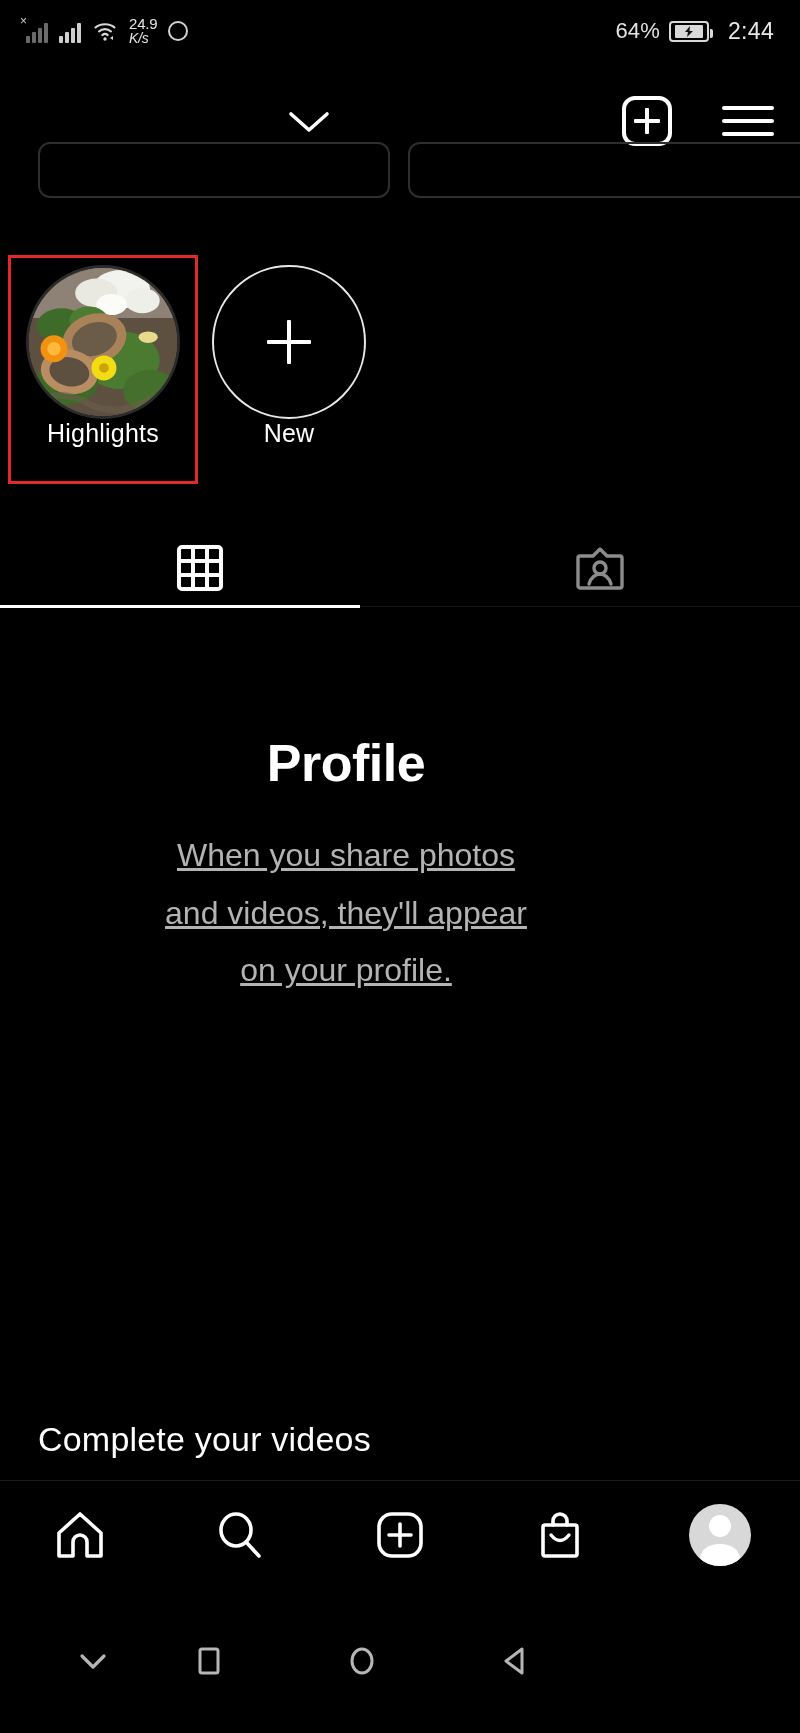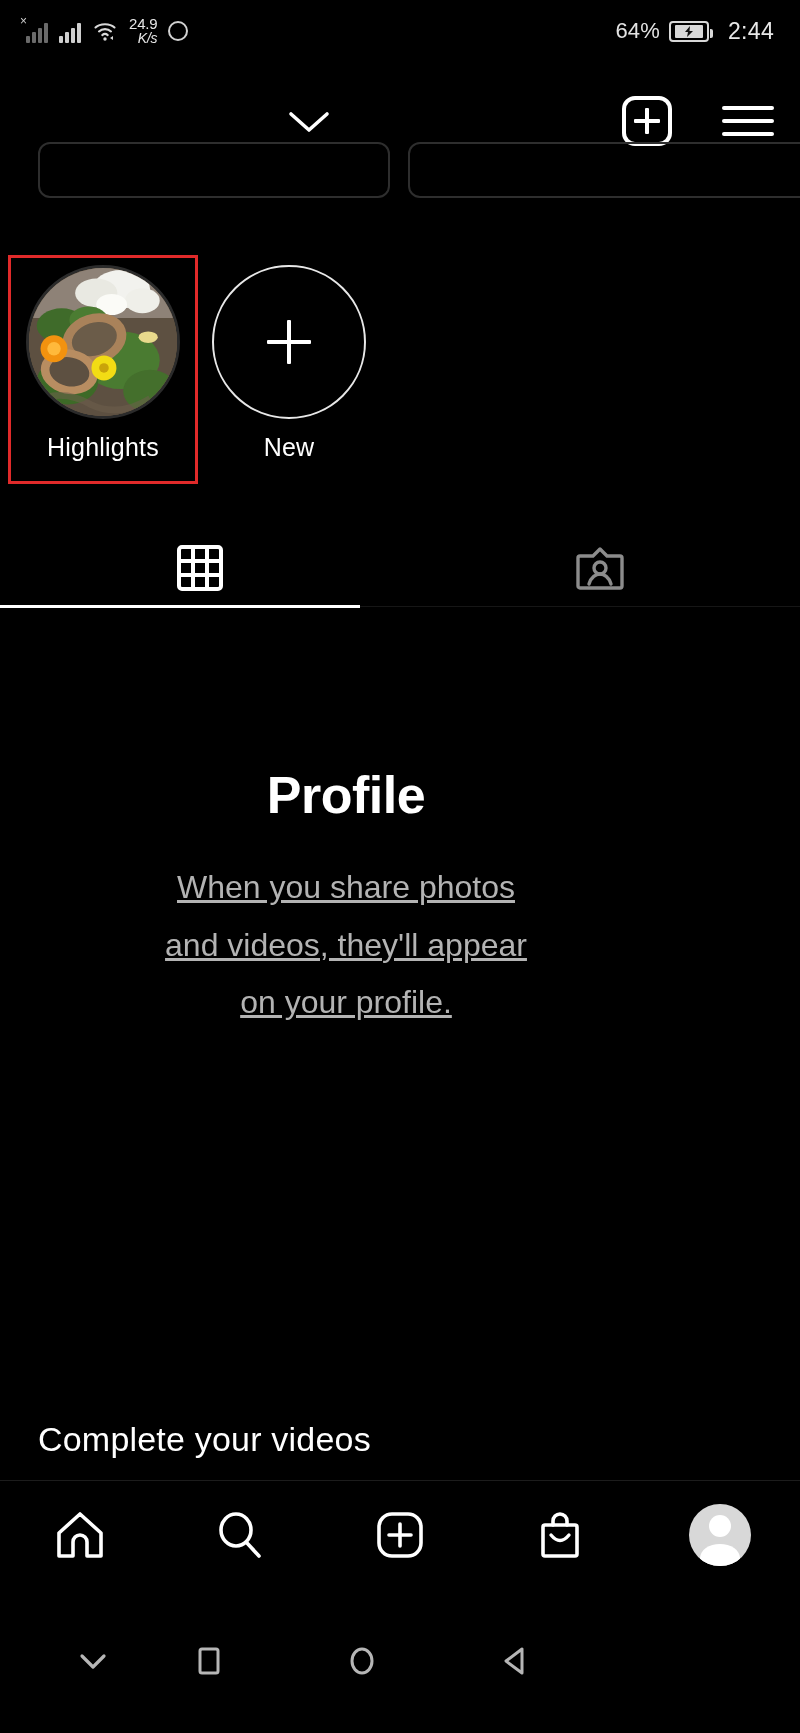--- a/index.html
+++ b/index.html
@@ -22,21 +22,21 @@
   .sig-wrap { position: relative; display: flex; align-items: flex-end; gap: 2px; height: 24px; }
   .bar { width: 4px; background: #cfcfcf; border-radius: 1px; }
   .bar.dim { background: #6a6a6a; }
   .b1 { height: 7px; } .b2 { height: 11px; } .b3 { height: 15px; } .b4 { height: 20px; }
   .sig-x {
     position: absolute; top: -4px; left: -6px;
     color: #cfcfcf; font-size: 12px; line-height: 1;
   }
   .wifi { width: 26px; height: 22px; display: block; }
   .netspeed {
-    display: flex; flex-direction: column; align-items: flex-end;
+    display: flex; flex-direction: column; align-items: flex-start;
     color: #e6e6e6; font-size: 15px; line-height: 15px; letter-spacing: -0.2px;
   }
   .netspeed .unit { font-size: 14px; font-style: italic; }
   .nav-dot {
     width: 20px; height: 20px; border: 2px solid #d2d2d2; border-radius: 50%;
   }
   .pct { color: #e3e3e3; font-size: 22px; letter-spacing: 0.2px; }
   .batt {
     position: relative; width: 40px; height: 21px;
     border: 2px solid #d8d8d8; border-radius: 4px; display: flex;
@@ -86,21 +86,21 @@
     position: absolute; left: 8px; top: 9px; width: 190px; height: 229px;
     border: 3px solid #e02a2a;
   }
   .hl-one { left: 23px; top: 19px; width: 160px; }
   .hl-thumb {
     width: 154px; height: 154px; border-radius: 50%;
     border: 3px solid #2b2b2b; overflow: hidden; position: relative;
     background: #4b3f31;
   }
   .hl-label {
-    margin-top: 14px; color: #fff; font-size: 25px; letter-spacing: 0.2px; white-space: nowrap;
+    color: #fff; font-size: 25px; letter-spacing: 0.2px; white-space: nowrap;
   }
   .hl-new { left: 209px; top: 19px; width: 160px; }
   .new-circle {
     width: 154px; height: 154px; border-radius: 50%; border: 2px solid #e8e8e8;
     display: flex; align-items: center; justify-content: center; position: relative;
   }
   .new-circle::before, .new-circle::after {
     content: ""; position: absolute; background: #fff; border-radius: 1px;
   }
   .new-circle::before { width: 44px; height: 4px; }
@@ -110,21 +110,21 @@
   .tabbar { position: absolute; top: 520px; left: 0; width: 800px; height: 92px; }
   .tab { position: absolute; top: 20px; width: 400px; display: flex; align-items: center; justify-content: center; height: 56px; }
   .tab.grid-tab { left: 0; }
   .tab.tagged-tab { left: 400px; }
   .grid-icon { width: 46px; height: 46px; display: block; }
   .tagged-icon { width: 48px; height: 48px; display: block; }
   .tab-underline { position: absolute; top: 605px; left: 0; width: 360px; height: 3px; background: #fff; }
   .tab-track { position: absolute; top: 606px; left: 0; width: 800px; height: 1px; background: #161616; }
 
   
-  .empty { position: absolute; top: 620px; left: 0; width: 692px; }
+  .empty { position: absolute; top: 588px; left: 0; width: 692px; }
   .empty-title {
     text-align: center; color: #fff; font-size: 52px; font-weight: bold;
     letter-spacing: -0.5px; margin-top: 145px;
   }
   .empty-body {
     text-align: center; color: #b3b3b3; font-size: 32px; line-height: 1.8;
     margin-top: 34px; padding: 0 140px; text-decoration: underline;
   }
   .empty-link { color: #1f8ef1; }
 

